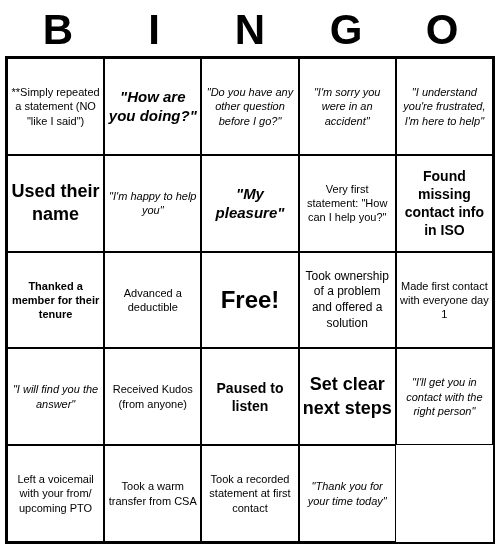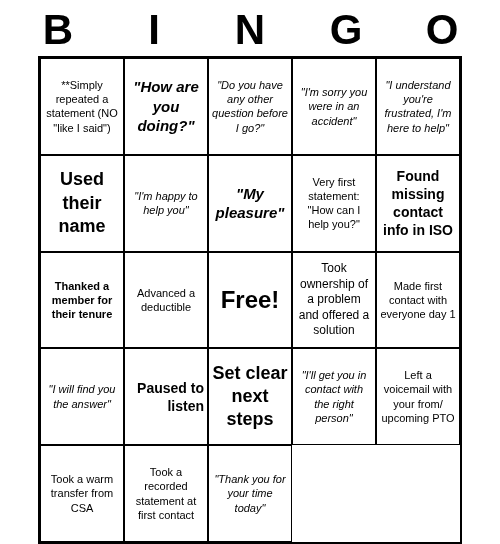--- a/index.html
+++ b/index.html
@@ -23,21 +23,21 @@
       font-size: 42px;
       font-weight: bold;
       color: #000;
       width: 80px;
       text-align: center;
     }
     .bingo-grid {
       display: grid;
       grid-template-columns: repeat(5, 1fr);
       grid-template-rows: repeat(5, 1fr);
-      width: 424px;
+      width: 490px;
       height: 490px;
       border: 2px solid #000;
       border-collapse: collapse;
     }
     .bingo-cell {
       border: 1.5px solid #000;
       display: flex;
       align-items: center;
       justify-content: center;
       text-align: center;
@@ -68,20 +68,21 @@
     <div class="bingo-cell" style="font-style: italic; font-size: 11px;">"I'm happy to help you"</div>
     <div class="bingo-cell" style="font-size: 15px; font-weight: bold; font-style: italic;">"My pleasure"</div>
     <div class="bingo-cell" style="font-size: 11px;">Very first statement: "How can I help you?"</div>
     <div class="bingo-cell" style="font-size: 14px; font-weight: bold;">Found missing contact info in ISO</div>
     <div class="bingo-cell" style="font-size: 11px; font-weight: bold;">Thanked a member for their tenure</div>
     <div class="bingo-cell" style="font-size: 11px;">Advanced a deductible</div>
     <div class="bingo-cell" style="font-size: 24px; font-weight: bold;">Free!</div>
     <div class="bingo-cell" style="font-size: 12px;">Took ownership of a problem and offered a solution</div>
     <div class="bingo-cell" style="font-size: 11px;">Made first contact with everyone day 1</div>
     <div class="bingo-cell" style="font-style: italic; font-size: 11px;">"I will find you the answer"</div>
-    <div class="bingo-cell" style="font-size: 14px; font-weight: bold; text-align: right;">Paused to listen</div>
+    <div class="bingo-cell" style="font-size: 11px;">Received Kudos (from anyone)</div>
+    <div class="bingo-cell" style="font-size: 14px; font-weight: bold;">Paused to listen</div>
     <div class="bingo-cell" style="font-size: 18px; font-weight: bold;">Set clear next steps</div>
     <div class="bingo-cell" style="font-style: italic; font-size: 11px;">"I'll get you in contact with the right person"</div>
     <div class="bingo-cell" style="font-size: 11px;">Left a voicemail with your from/ upcoming PTO</div>
     <div class="bingo-cell" style="font-size: 11px;">Took a warm transfer from CSA</div>
     <div class="bingo-cell" style="font-size: 11px;">Took a recorded statement at first contact</div>
     <div class="bingo-cell" style="font-style: italic; font-size: 11px;">"Thank you for your time today"</div>
   </div>
 
 </body></html>

